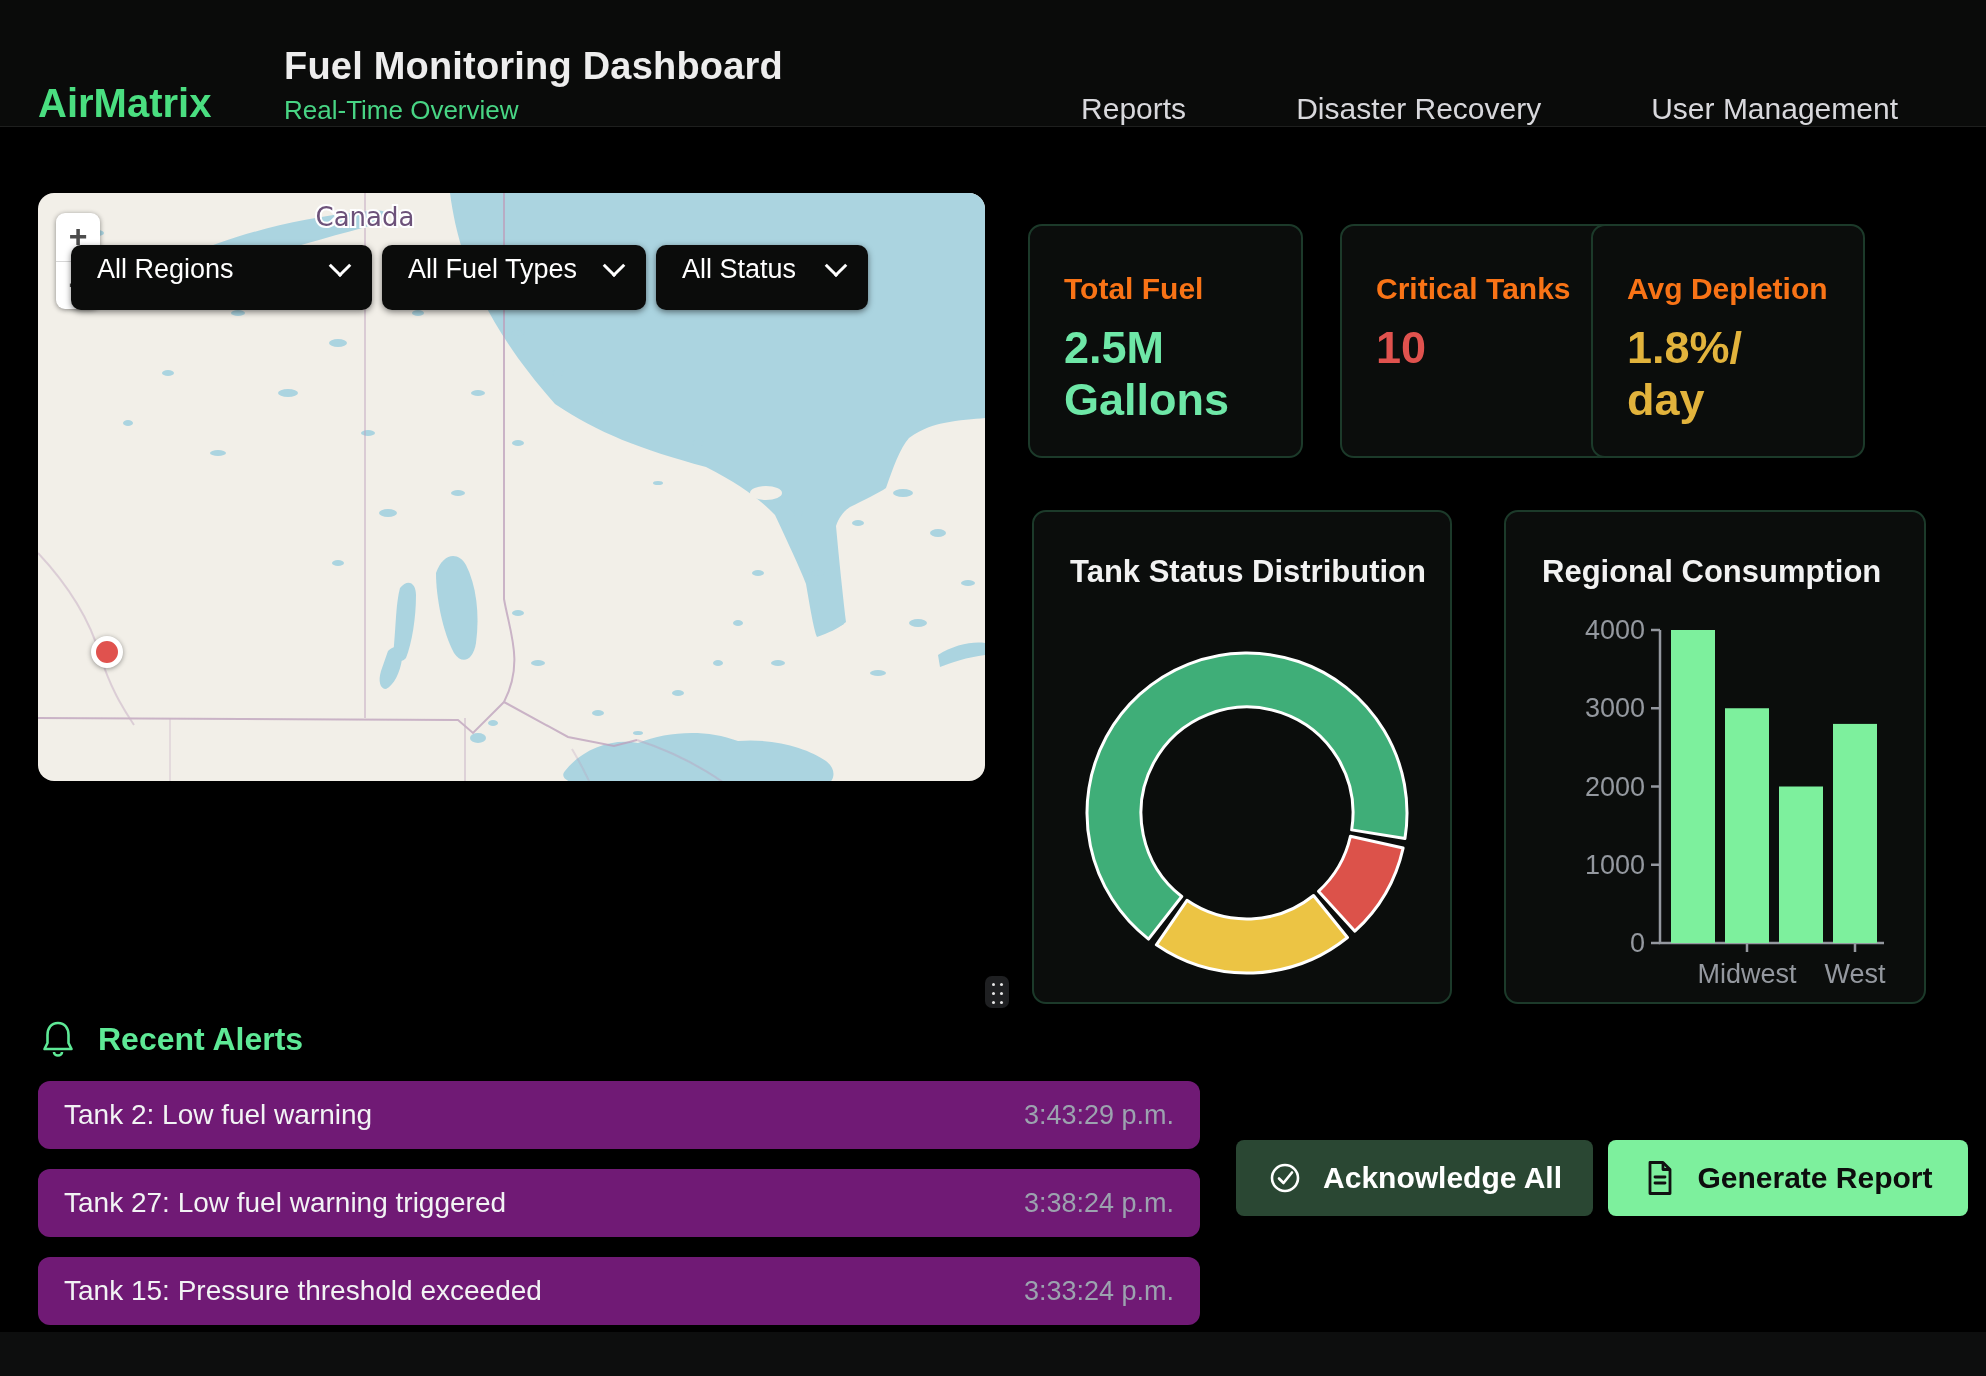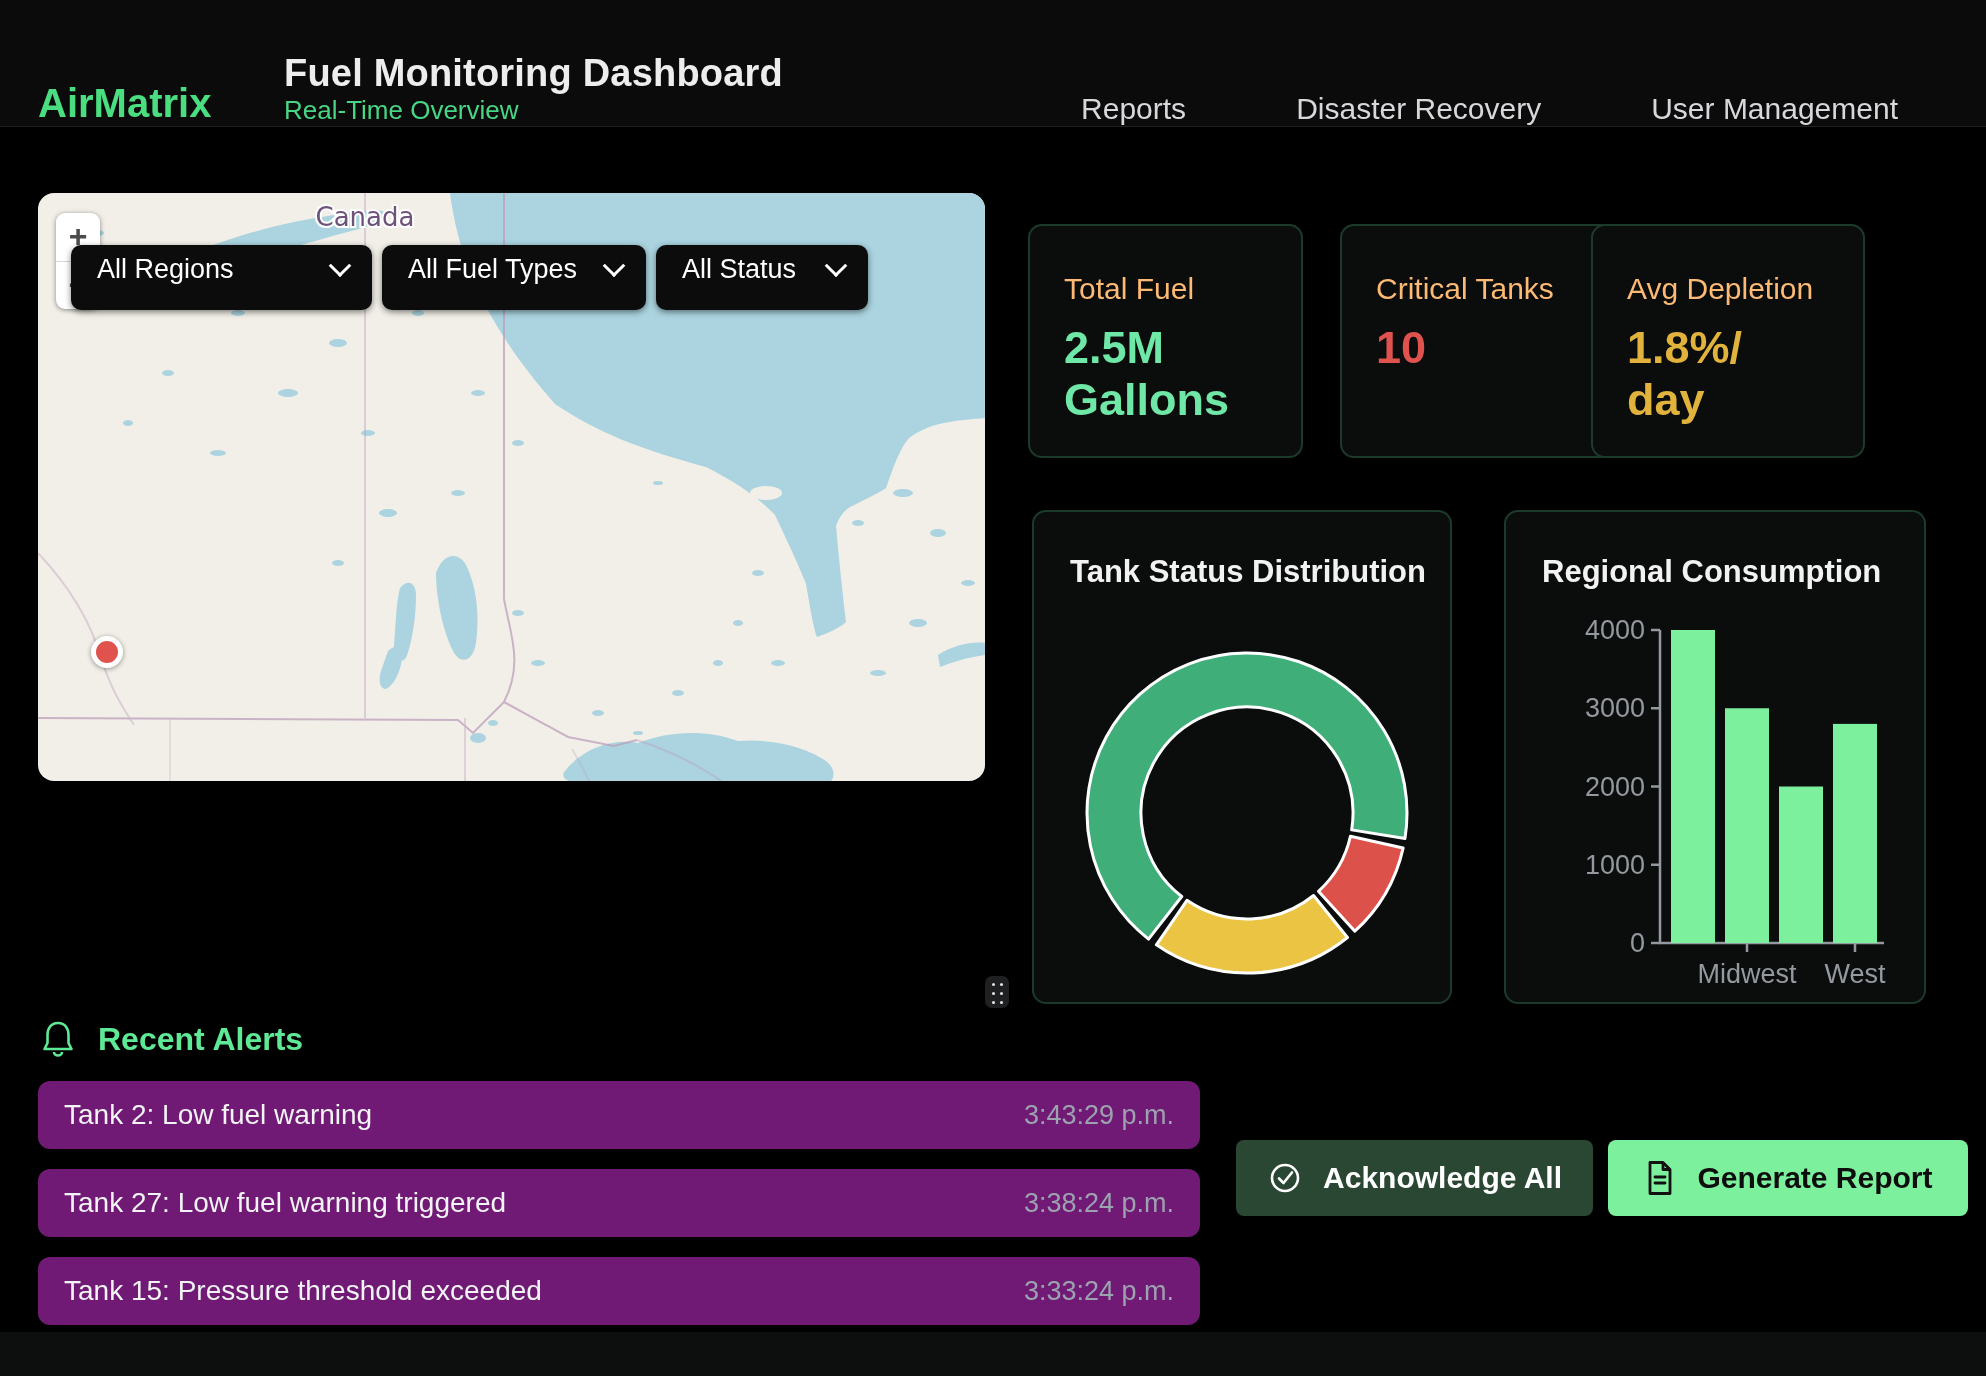--- a/index.html
+++ b/index.html
@@ -3,21 +3,21 @@
 <meta charset="utf-8">
 <style>
   html,body{margin:0;padding:0;background:#000;width:1986px;height:1376px;overflow:hidden;
     font-family:"Liberation Sans",sans-serif;-webkit-font-smoothing:antialiased;}
   
   #header{position:absolute;left:0;top:0;width:1986px;height:127px;background:#0a0b0a;
     border-bottom:1px solid #1e1f1e;display:flex;align-items:flex-end;box-sizing:border-box;}
   #brand{margin-left:38px;width:246px;font-size:40px;font-weight:bold;color:#4ade80;}
   #titleblock{display:flex;flex-direction:column;}
   #pagetitle{font-size:38px;font-weight:bold;color:#ededed;letter-spacing:.2px;}
-  #pagesub{font-size:26px;color:#48d584;}
+  #pagesub{font-size:26px;color:#48d584;margin-top:7px;}
   #nav{margin-left:auto;display:flex;gap:110px;padding-right:88px;margin-top:32px;}
   .nav-item{font-size:30px;color:#d8d8dc;cursor:pointer;}
   
   #map{position:absolute;left:38px;top:193px;width:947px;height:588px;border-radius:16px;
     overflow:hidden;background:#f2efe8;}
   #map svg{position:absolute;left:0;top:0;}
   .maplabel{font-family:"DejaVu Sans",sans-serif;paint-order:stroke;stroke:#ffffff;stroke-width:4px;font-weight:500;}
   #zoomctl{position:absolute;left:18px;top:20px;width:44px;height:96px;background:#fff;border-radius:9px;
     z-index:1;box-shadow:0 1px 5px rgba(0,0,0,.45);display:flex;flex-direction:column;}
   .zoombtn{flex:1;display:flex;align-items:center;justify-content:center;font-size:32px;font-weight:bold;
@@ -30,21 +30,21 @@
   .chev{width:13px;height:13px;border-right:3px solid #fff;border-bottom:3px solid #fff;
     transform:rotate(45deg) translate(-3px,-3px);margin-left:22px;}
   .marker{position:absolute;z-index:3;width:32px;height:32px;border:5px solid #fff;border-radius:50%;
     box-sizing:border-box;box-shadow:0 1px 5px rgba(0,0,0,.4);cursor:pointer;}
   #resize-handle{position:absolute;left:985px;top:976px;width:24px;height:32px;background:#1f2022;
     border-radius:7px;z-index:5;cursor:grab;}
   #resize-handle .dot{position:absolute;left:7px;top:7px;width:3px;height:3px;border-radius:50%;background:#e6e6e6;
     box-shadow:8px 0 0 #e6e6e6,0 9px 0 #e6e6e6,8px 9px 0 #e6e6e6,0 18px 0 #e6e6e6,8px 18px 0 #e6e6e6;}
   
   .card{position:absolute;background:#0b0d0c;border:2px solid #1c3a2a;border-radius:14px;box-sizing:border-box;}
-  .stat-label{font-size:30px;color:#fdba74;margin:46px 8px 16px 34px;}
+  .stat-label{font-size:30px;color:#f97316;margin:46px 8px 16px 34px;font-weight:bold;}
   .stat-value{font-size:45px;font-weight:bold;line-height:1.16;margin-left:34px;}
   .card-title{font-size:31px;font-weight:bold;color:#f2f2f2;margin:42px 0 0 36px;}
   .chart-svg{position:absolute;left:0;top:0;}
   .ytick,.xtick{font-size:27px;fill:#94989f;}
   
   #alerts-head{position:absolute;left:40px;top:1018px;display:flex;align-items:center;gap:22px;}
   #alerts-title{font-size:32px;font-weight:bold;color:#5ee996;}
   .alert-row{position:absolute;left:38px;width:1162px;height:68px;background:#701a75;border-radius:12px;
     display:flex;align-items:center;justify-content:space-between;padding:0 26px;box-sizing:border-box;cursor:pointer;}
   .alert-msg{font-size:28px;color:#f2f3f4;}

